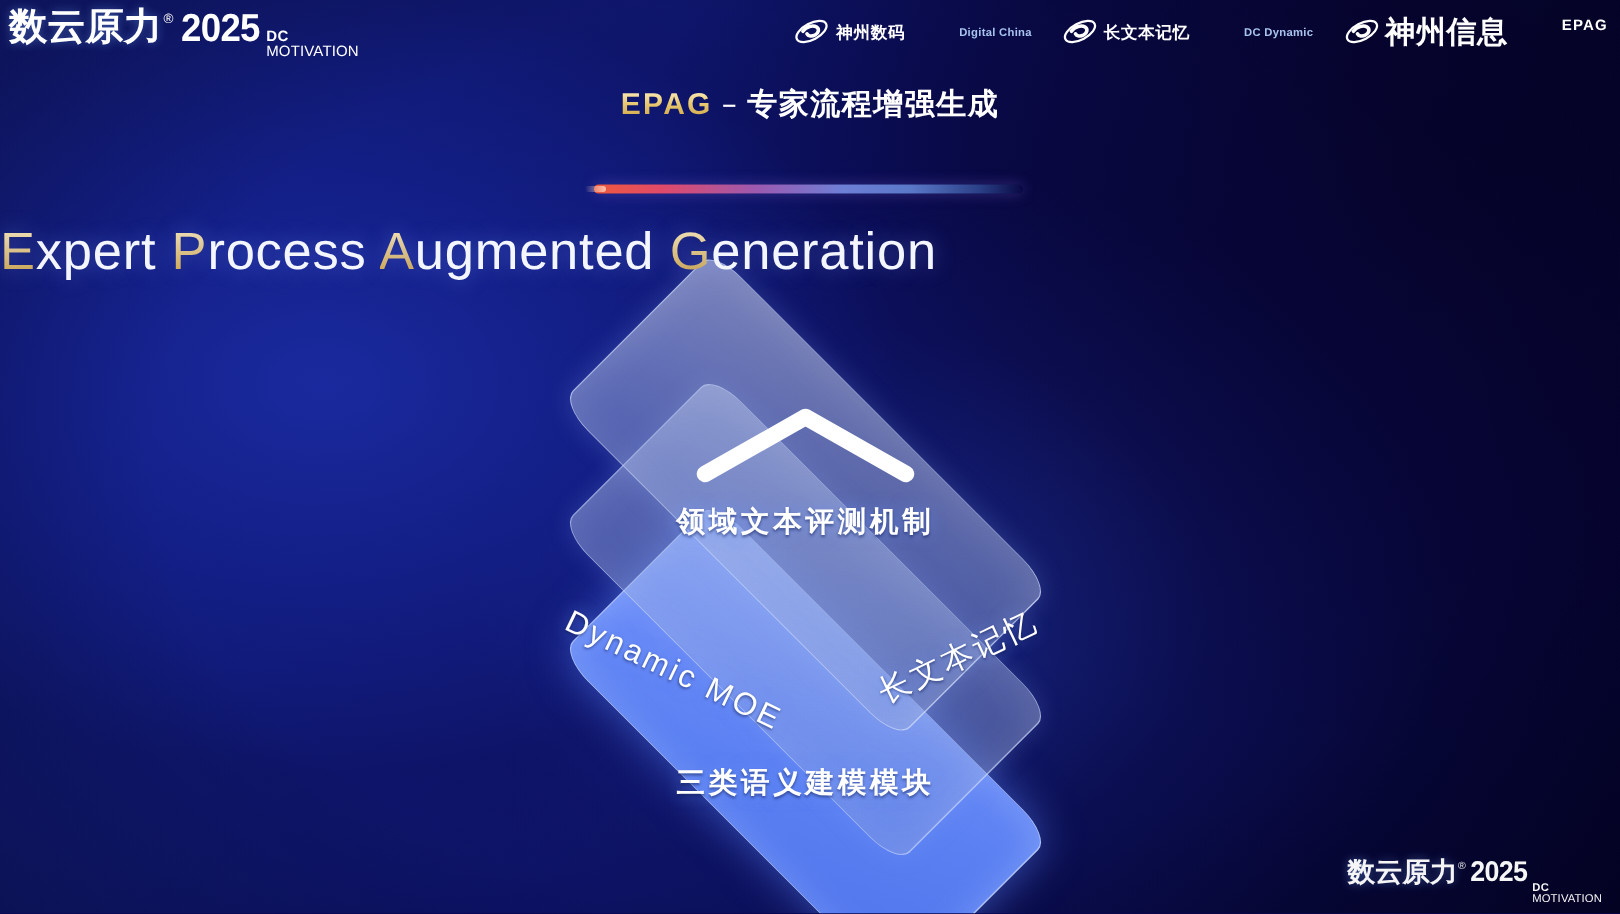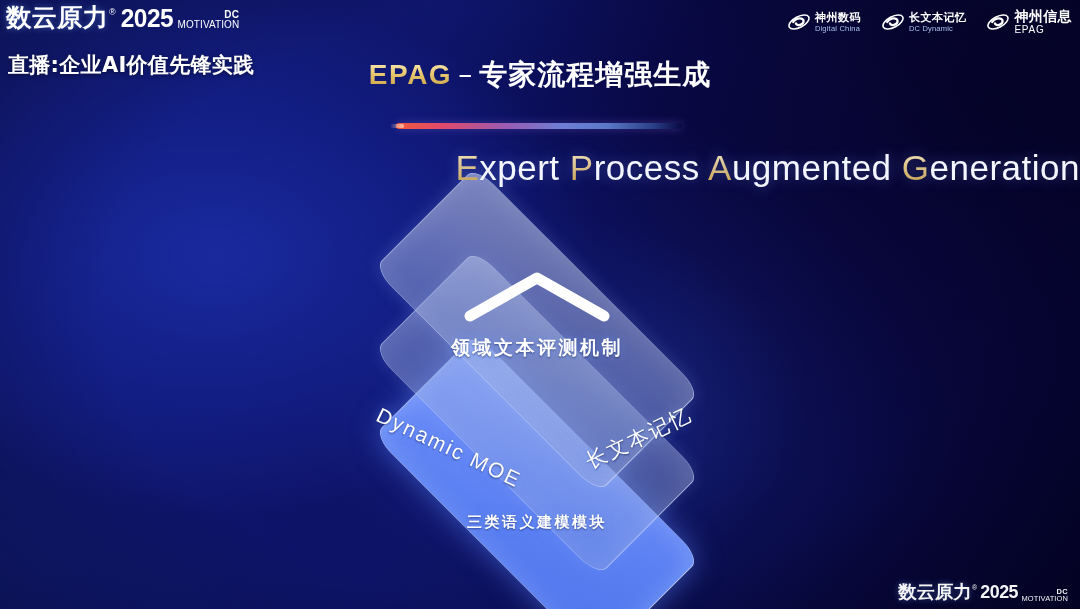--- a/index.html
+++ b/index.html
@@ -43,57 +43,57 @@
     text-shadow:0 0 6px rgba(120,170,255,0.45);
   }
   .brand-reg { font-size:9px; color:#fff; line-height:12px; margin-top:2px; }
   .brand-year {
     font-weight:bold; font-size:26px; color:#ffffff; line-height:28px;
     letter-spacing:-0.5px; margin-left:1px;
     font-family:"Liberation Sans",sans-serif;
     transform:scaleX(0.94);
   }
   .brand-dc {
-    display:flex; flex-direction:column; margin-left:1px; margin-top:6px;align-items:flex-end;
+    display:flex; flex-direction:column; margin-left:1px; margin-top:16px;
   }
   .brand-dc-top { font-size:10px; font-weight:bold; color:#fff; line-height:9px; letter-spacing:0.3px; }
   .brand-dc-bot { font-size:10px; font-weight:normal; color:#fff; line-height:11px; letter-spacing:0.1px; }
 
   #partner-logos {
     position:absolute; right:8px; top:9px;
     display:flex; align-items:center; gap:20px;
   }
   .partner { display:flex; align-items:center; gap:4px; }
   .swirl { width:24px; height:24px; flex:none; }
-  .partner-txt { display:flex; flex-direction:column; line-height:1; }
+  .partner-txt { display:flex; flex-direction:row; line-height:1; }
   .partner-cn {
     font-size:11px; font-weight:bold; color:#ffffff;
     font-family:"DejaVu Sans","Liberation Sans",sans-serif; letter-spacing:0.5px;
   }
   .partner-en {
-    font-size:7.5px; font-weight:normal; color:#a8c4ee; margin-top:2px; letter-spacing:0.2px;
-  }
-  .partner.dcits .partner-cn { font-size:14px; letter-spacing:0.4px; order:1; }
+    font-size:7.5px; font-weight:bold; color:#a8c4ee; margin-top:2px; letter-spacing:0.2px;padding-left:36px;
+  }
+  .partner.dcits .partner-cn { font-size:20px; letter-spacing:0.4px; order:1; }
   .partner.dcits .partner-en { font-size:10px; color:#ffffff; order:2; letter-spacing:0.8px; }
 
   
   #live-line {
     position:absolute; left:8px; top:51px; z-index:20;
     font-family:"DejaVu Sans","Liberation Sans",sans-serif;
     font-weight:bold; font-size:21px; color:#ffffff;
     letter-spacing:0.3px;
     text-shadow:0 1px 4px rgba(0,0,0,0.5);
   }
 
   
   #main-title {
     position:absolute; left:0; right:0; top:56px; z-index:15;
     text-align:center;
     font-family:"DejaVu Sans","Liberation Sans",sans-serif;
-    font-weight:bold; font-size:28px; letter-spacing:1px;
+    font-weight:bold; font-size:20px; letter-spacing:1px;
     white-space:nowrap;
   }
   #main-title .gold {
     color:#f3d98a;
     background:linear-gradient(180deg,#fff3c9 0%,#e9c972 45%,#c99f3e 100%);
     -webkit-background-clip:text; background-clip:text;
     -webkit-text-fill-color:transparent;
     font-family:"Liberation Sans",sans-serif;
     letter-spacing:1.5px;
   }
@@ -109,21 +109,21 @@
   }
   #divider::after {
     content:""; position:absolute; left:-6px; top:1px; width:14px; height:4px;
     background:linear-gradient(90deg,rgba(255,255,255,0.0),rgba(255,210,190,0.85));
     border-radius:2px;
   }
 
   
   #subtitle {
     position:absolute; left:0; right:0; top:148px; z-index:15;
-    text-align:right; white-space:nowrap;
+    text-align:left; white-space:nowrap;
     font-family:"Liberation Sans",sans-serif;
     font-size:35px; font-weight:normal; letter-spacing:0.5px;
     color:#f4f6ff;
     text-shadow:0 0 14px rgba(120,150,255,0.45);
   }
   #subtitle .cap {
     color:#e8c878;
     background:linear-gradient(180deg,#fff0c4 0%,#e6c372 55%,#c79c3c 100%);
     -webkit-background-clip:text; background-clip:text;
     -webkit-text-fill-color:transparent;
@@ -194,21 +194,21 @@
     transform:rotate(25.5deg); transform-origin:left top;
     font-family:"Liberation Sans",sans-serif;
   }
   #label-longtext {
     left:581px; top:450px;
     font-size:21px; font-weight:normal; letter-spacing:2px;
     transform:rotate(-25.5deg); transform-origin:left top;
   }
   #label-bottom {
     left:537px; top:522px; transform:translate(-50%,-50%);
-    font-size:15px; font-weight:bold; letter-spacing:2.5px;
+    font-size:19px; font-weight:bold; letter-spacing:2.5px;
   }
 
   
   #watermark {
     position:absolute; right:12px; bottom:6px; z-index:20;
     display:flex; align-items:flex-start; gap:1px; opacity:0.96;
   }
   #watermark .brand-cn { font-size:18px; line-height:20px; }
   #watermark .brand-reg { font-size:7px; line-height:9px; margin-top:1px; }
   #watermark .brand-year { font-size:19px; line-height:20px; }
@@ -275,21 +275,20 @@
         </span>
         <span class="partner-txt">
           <span class="partner-cn">神州信息</span>
           <span class="partner-en">EPAG</span>
         </span>
       </div>
 
     </div>
   </div>
 
-  <div id="live-line">直播:企业AI价值先锋实践</div>
 
   <div id="main-title">
     <span class="gold">EPAG</span><span class="sep">–</span><span class="cn">专家流程增强生成</span>
   </div>
 
   <div id="divider"></div>
 
   <div id="subtitle">
     <span><span class="cap">E</span><span>xpert</span></span>
     <span><span class="cap">P</span><span>rocess</span></span>

